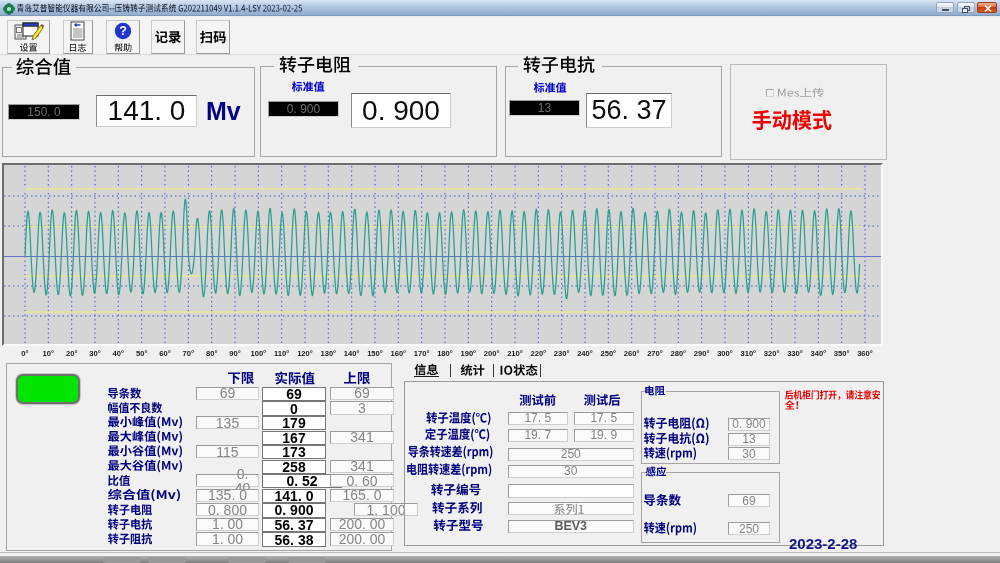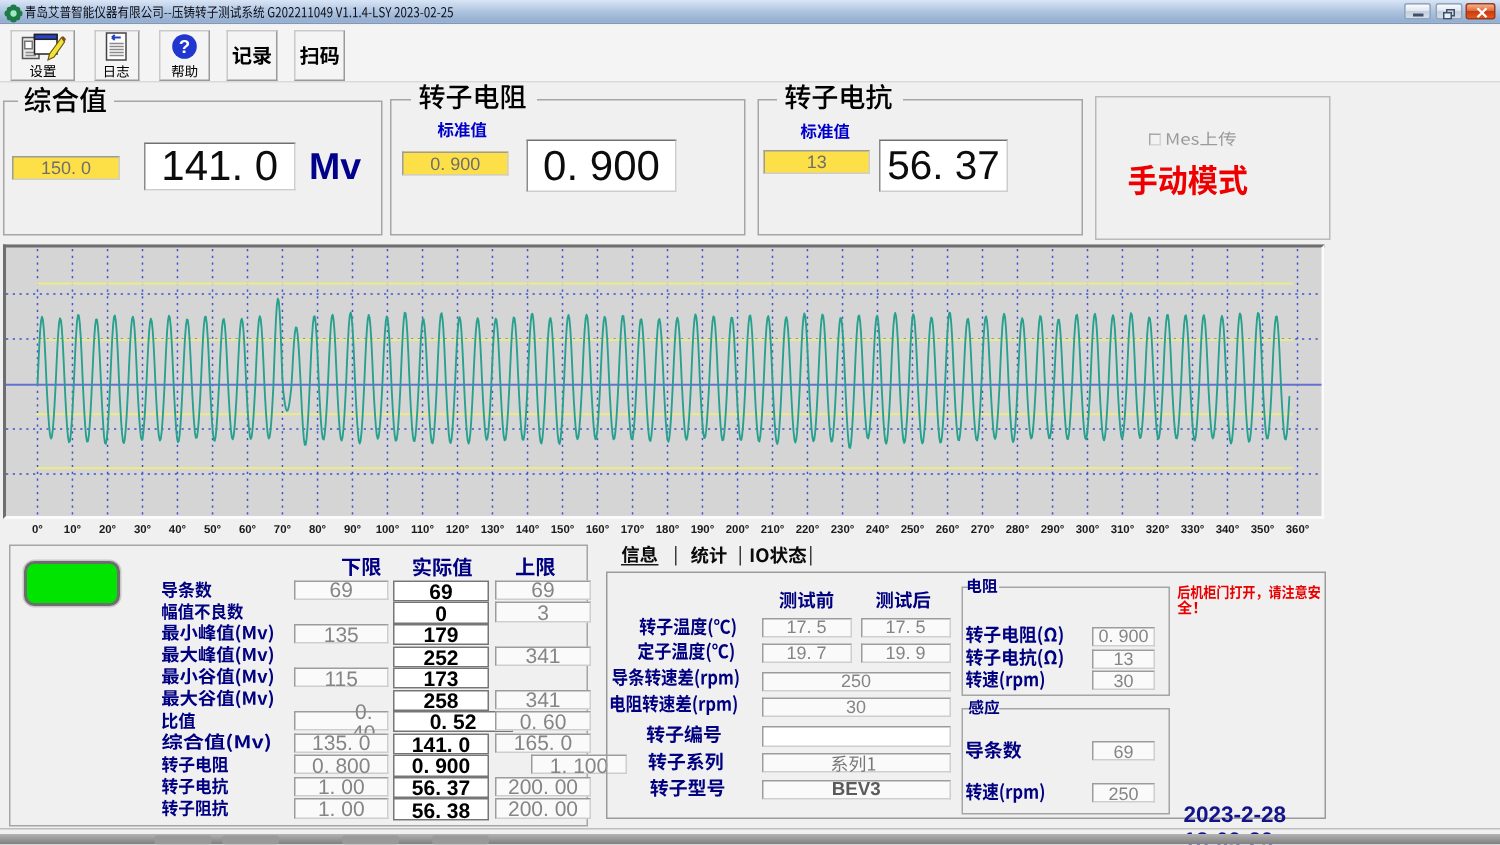--- a/index.html
+++ b/index.html
@@ -14,21 +14,21 @@
 .tbar{left:0;top:17px;width:1000px;height:38px;background:#f4f4f4;border-bottom:1px solid #d9d9d9}
 .btn{top:20px;height:34px;background:#f4f4f4;border:1px solid #c9c9c9;
   border-right-color:#9a9a9a;border-bottom-color:#9a9a9a}
 .gb{border:1px solid #a5a5a5}
 .inl,.inm,.inw{background:#fafafa;border:1px solid #9c9c9c;border-bottom-color:#cecece;
   border-right-color:#cecece;color:#858585;font-size:14px;text-align:center;
   display:flex;align-items:center;justify-content:center;line-height:1}
 .inm{background:#fff;border:1px solid #767676;color:#000;font-weight:bold}
 .inw{background:#fff}
 .ing{font-size:12px;background:#fafafa}
-.intop{background:#fde047;color:#6e6e6e}
+.intop{background:#000000;color:#6e6e6e}
 .bigbox{background:#fff;border:1px solid;border-color:#6f6f6f #cdcdcd #cdcdcd #8a8a8a;
   color:#0c0c0c;font-size:28px;text-align:center;display:flex;align-items:center;
   justify-content:center;letter-spacing:0px}
 .ov{position:absolute;left:0;top:0;pointer-events:none}
 .dg{font:bold 7.6px "Liberation Sans",sans-serif;fill:#1a1a1a;text-anchor:middle}
 .leg{background:#f0f0f0}
 </style></head><body>
 <div id="pg">
 <div class="tb"></div>
 <svg class="ov" width="14" height="14" style="left:2px;top:2px" viewBox="0 0 14 14">
@@ -161,21 +161,21 @@
 
 <div class="gb" style="left:6px;top:363px;width:386px;height:188px"></div>
 <div style="left:16px;top:374px;width:64px;height:30px;background:#00e400;border:2px solid #6e6e6e;border-radius:7px;box-shadow:0 0 0 1px #c8c8c8"></div>
 <div class="inl" style="left:196.0px;top:386.9px;width:63.0px;height:13.2px;">69</div>
     <div class="inm" style="left:262.0px;top:386.9px;width:64.0px;height:14.3px;">69</div>
     <div class="inl" style="left:330.0px;top:386.9px;width:64.0px;height:13.2px;">69</div>
     <div class="inm" style="left:262.0px;top:401.4px;width:64.0px;height:14.3px;">0</div>
     <div class="inl" style="left:330.0px;top:401.4px;width:64.0px;height:13.2px;">3</div>
     <div class="inl" style="left:196.0px;top:416.0px;width:63.0px;height:13.2px;">135</div>
     <div class="inm" style="left:262.0px;top:416.0px;width:64.0px;height:14.3px;">179</div>
-    <div class="inm" style="left:262.0px;top:430.5px;width:64.0px;height:14.3px;">252</div>
+    <div class="inm" style="left:262.0px;top:430.5px;width:64.0px;height:14.3px;">167</div>
     <div class="inl" style="left:330.0px;top:430.5px;width:64.0px;height:13.2px;">341</div>
     <div class="inl" style="left:196.0px;top:445.1px;width:63.0px;height:13.2px;">115</div>
     <div class="inm" style="left:262.0px;top:445.1px;width:64.0px;height:14.3px;">173</div>
     <div class="inm" style="left:262.0px;top:459.6px;width:64.0px;height:14.3px;">258</div>
     <div class="inl" style="left:330.0px;top:459.6px;width:64.0px;height:13.2px;">341</div>
     <div class="inl" style="left:196.0px;top:474.2px;width:63.0px;height:13.2px;padding-left:30px;">0. 40</div>
     <div class="inm" style="left:262.0px;top:474.2px;width:80px;height:14.3px;">0. 52</div>
     <div class="inl" style="left:330.0px;top:474.2px;width:64.0px;height:13.2px;">0. 60</div>
     <div class="inl" style="left:196.0px;top:488.8px;width:63.0px;height:13.2px;">135. 0</div>
     <div class="inm" style="left:262.0px;top:488.8px;width:64.0px;height:14.3px;">141. 0</div>

